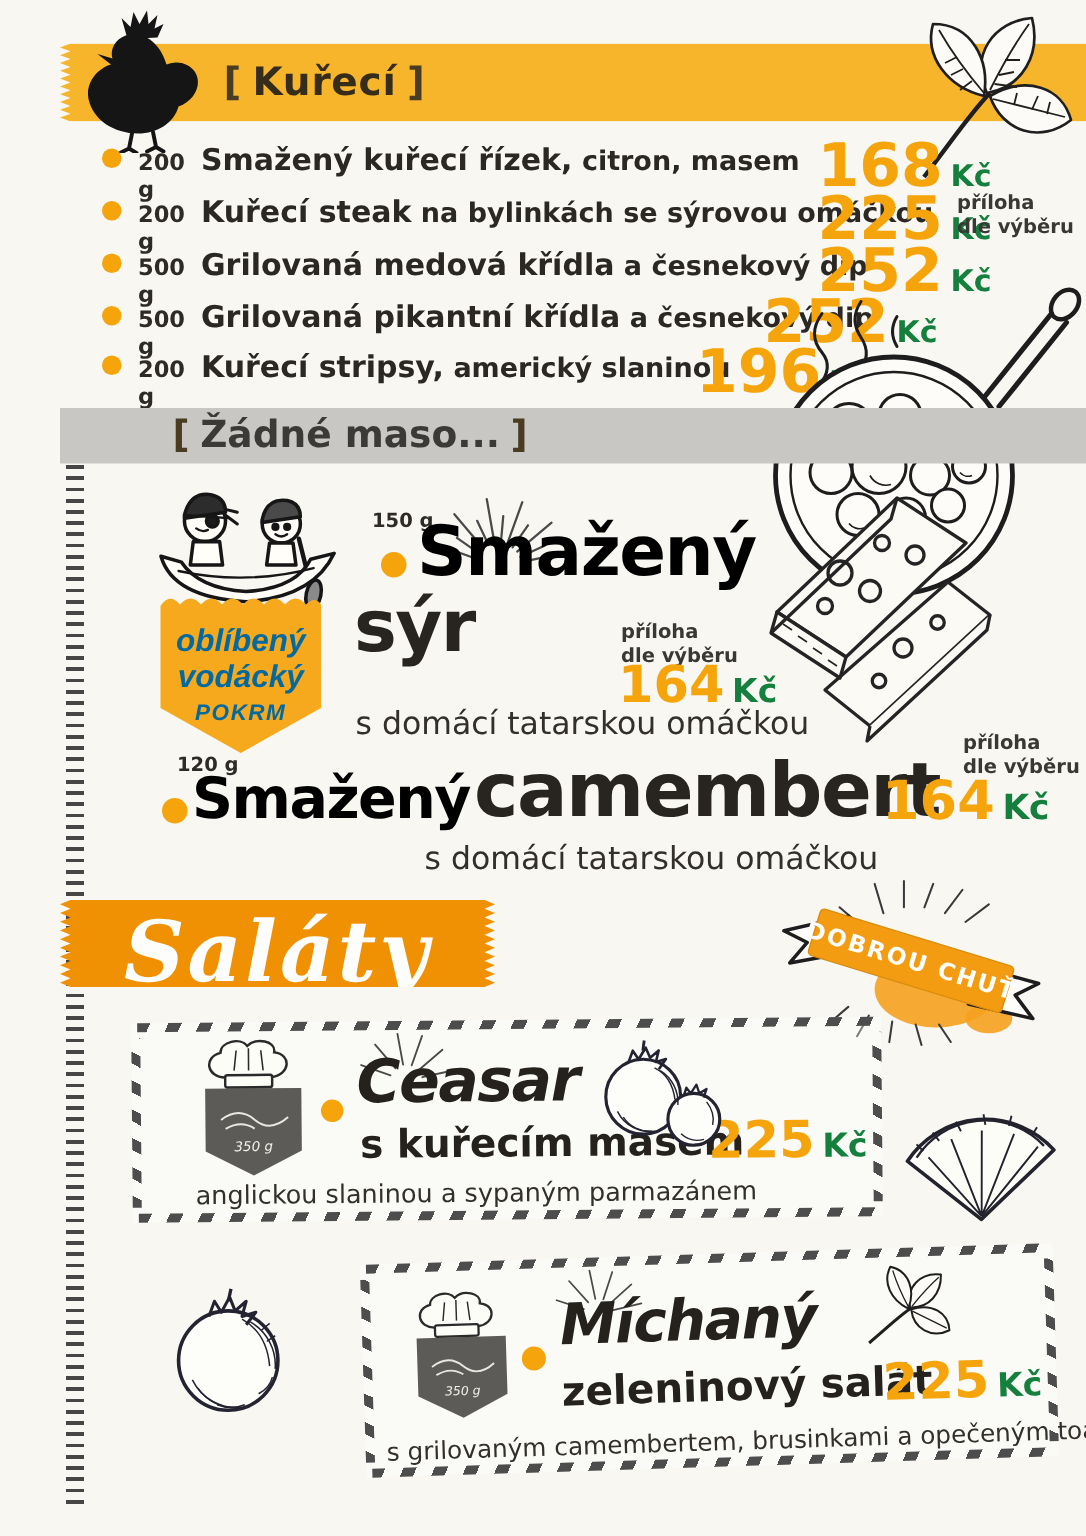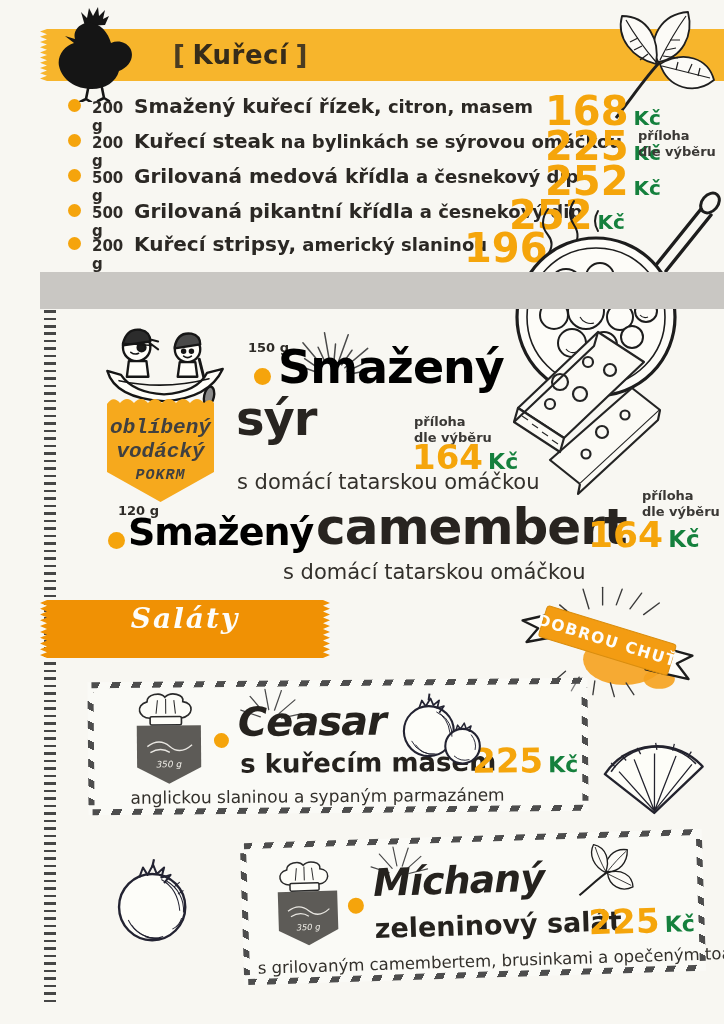--- a/index.html
+++ b/index.html
@@ -3,29 +3,29 @@
 <meta charset="utf-8">
 <style>
   html,body{margin:0;padding:0;background:#e8e6e1;}
   #page{position:relative;width:724px;height:1024px;background:#f8f7f2;overflow:hidden;
         font-family:"DejaVu Sans","Liberation Sans",sans-serif;color:#2e2b27;}
   .abs{position:absolute;}
 
   
   .banner-kureci{left:40px;top:29px;width:684px;height:52px;background:#F7B52C;
     clip-path:polygon(7px 0%,100% 0%,100% 100%,7px 100%,0% 95%,7px 90%,0% 85%,7px 80%,0% 75%,7px 70%,0% 65%,7px 60%,0% 55%,7px 50%,0% 45%,7px 40%,0% 35%,7px 30%,0% 25%,7px 20%,0% 15%,7px 10%,0% 5%);}
-  .banner-title{left:142px;top:40px;font-size:26px;font-weight:bold;color:#362c1a;letter-spacing:.5px;margin-left:24px;}
+  .banner-title{left:142px;top:40px;font-size:26px;font-weight:bold;color:#362c1a;letter-spacing:.5px;}
   .bracket{font-weight:bold;color:#4a3c22;padding:0 7px;}
   .graybar{left:40px;top:272px;width:684px;height:37px;background:#c9c7c3;}
   .graybar-title{left:108px;top:275px;font-size:25px;font-weight:bold;color:#3c3a37;}
   .banner-salaty{left:40px;top:600px;width:290px;height:58px;background:#F09104;
     clip-path:polygon(7px 0%,283px 0%,290px 5%,283px 10%,290px 15%,283px 20%,290px 25%,283px 30%,290px 35%,283px 40%,290px 45%,283px 50%,290px 55%,283px 60%,290px 65%,283px 70%,290px 75%,283px 80%,290px 85%,283px 90%,290px 95%,283px 100%,7px 100%,0% 95%,7px 90%,0% 85%,7px 80%,0% 75%,7px 70%,0% 65%,7px 60%,0% 55%,7px 50%,0% 45%,7px 40%,0% 35%,7px 30%,0% 25%,7px 20%,0% 15%,7px 10%,0% 5%);}
   .banner-salaty .t{position:absolute;left:0;right:0;top:2px;text-align:center;
     font-family:"DejaVu Serif","Liberation Serif",serif;font-style:italic;font-weight:bold;
-    font-size:28px;color:#fdfdfb;letter-spacing:2px;}
+    font-size:56px;color:#fdfdfb;letter-spacing:2px;}
 
   
   .mrow{left:62px;height:34px;right:0;}
   .dot{background:#F5A40C;border-radius:50%;position:absolute;}
   .mrow .dot{width:13px;height:13px;left:6px;top:9px;}
   .w{position:absolute;font-size:15px;font-weight:bold;color:#2e2b27;}
   .mrow .w{left:30px;top:9px;width:40px;}
   .mrow .nm{position:absolute;left:72px;top:4px;font-size:20px;font-weight:bold;white-space:nowrap;color:#2b2824;}
   .mrow .nm .rest{font-size:18px;font-weight:600;}
   .price{white-space:nowrap;}
@@ -33,21 +33,21 @@
   .price .kc{font-weight:bold;color:#15803d;}
   .chx .num{font-size:40px;}  .chx .kc{font-size:20px;}
   .note{font-size:13px;font-weight:600;color:#3a3835;line-height:16px;}
 
   
   .bigdot{width:17px;height:17px;}
   .it1{font-weight:bold;color:#000000;letter-spacing:-1px;white-space:nowrap;}
   .hv{font-weight:bold;color:#282420;letter-spacing:-1px;white-space:nowrap;}
   .desc{font-size:21px;color:#33302b;white-space:nowrap;text-align:right;}
   .badge-txt{position:absolute;left:0;right:0;text-align:center;
-    font-family:Liberation Mono, monospace;font-style:italic;font-weight:bold;color:#404040;line-height:23px;}
+    font-family:Liberation Sans, sans-serif;font-style:italic;font-weight:bold;color:#0369a1;line-height:23px;}
 
   
   .dashbox{background:rgba(255,255,255,.35);}
   .dash-t,.dash-b{position:absolute;left:4px;right:4px;height:6px;
     background:repeating-linear-gradient(115deg,#4d4d4d 0 8px,transparent 8px 19px);}
   .dash-t{top:0;} .dash-b{bottom:0;}
   .dash-l,.dash-r{position:absolute;top:10px;bottom:10px;width:6px;
     background:repeating-linear-gradient(28deg,#4d4d4d 0 7px,transparent 7px 17px);}
   .dash-l{left:0;} .dash-r{right:0;}
   .bx-name{font-style:italic;font-weight:bold;color:#25221e;letter-spacing:-1px;white-space:nowrap;}
@@ -160,20 +160,23 @@
       <path d="M70,126 a10,10 0 0 0 14,4"></path>
         <path d="M92,152 a12,12 0 0 0 14,6"></path>
       <path d="M136,128 a9,9 0 0 0 10,4"></path>
         <path d="M78,184 a9,9 0 0 0 10,3"></path>
       <path d="M110,184 a8,8 0 0 0 9,3"></path>
         <path d="M152,150 a7,7 0 0 0 8,2"></path>
     </g>
   </svg>
 
   <div class="abs graybar"></div>
+  <div class="abs graybar-title">
+    <span class="bracket">[</span><span>Žádné maso...</span><span class="bracket">]</span>
+  </div>
 
   <div class="abs stitch"></div>
 
   <svg class="abs" style="left:96px;top:320px;" width="140" height="90" viewBox="0 0 140 92">
     <g stroke="#161616" stroke-width="2.4" fill="#fffef9" stroke-linecap="round" stroke-linejoin="round">
       <circle cx="40" cy="28" r="14"></circle>
       <path d="M26,24 Q30,8 44,10 Q54,12 54,22 L26,26 Z" fill="#2c2c2c"></path>
       <path d="M54,20 l8,2 M54,24 l8,6" stroke-width="2"></path>
       <circle cx="45" cy="28" r="4" fill="#1b1b1b"></circle>
         <path d="M28,24 L56,26" stroke-width="1.6"></path>

